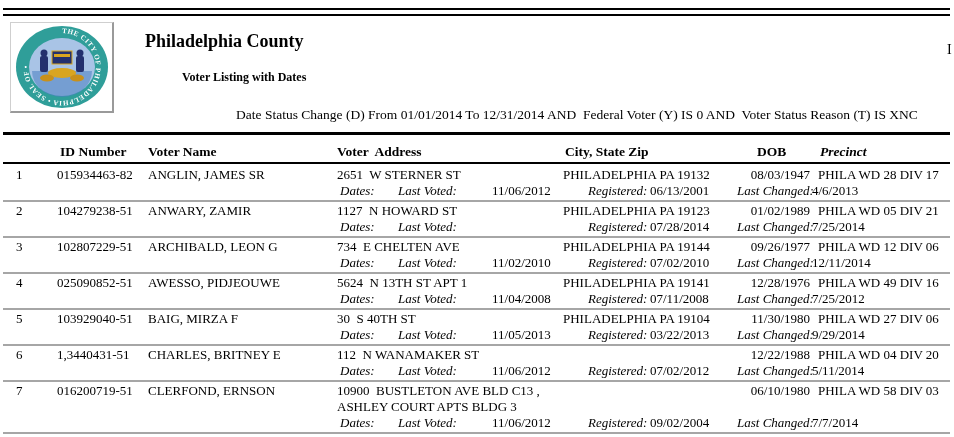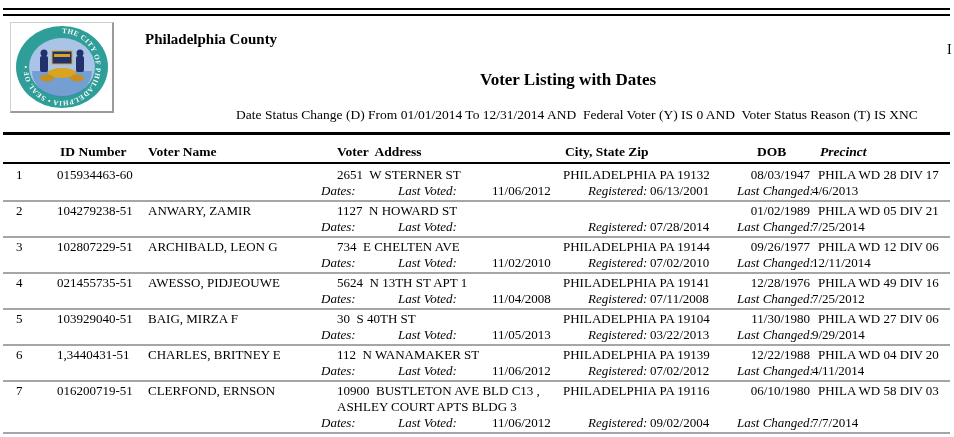--- a/index.html
+++ b/index.html
@@ -16,24 +16,24 @@
   
   .double-rule { position:absolute; left:3px; right:4px; top:8px; height:8px;
     border-top:2px solid #000; border-bottom:2px solid #000; }
   .rule-above-head { position:absolute; left:3px; right:4px; top:132px; border-top:3px solid #000; }
   .rule-below-head { position:absolute; left:3px; right:4px; top:162px; border-top:2px solid #000; }
 
   
   .seal-wrap { position:absolute; left:10px; top:22px; width:104px; height:91px;
     border:1px solid #cfcfcf; border-right:2px solid #9a9a9a; border-bottom:2px solid #9a9a9a;
     background:#fff; }
-  .county { position:absolute; left:145px; top:31px; font-size:15px; font-weight:bold; }
+  .county { position:absolute; left:145px; top:31px; font-size:18px; font-weight:bold; }
   .corner-text { position:absolute; left:947px; top:42px; font-size:14px; }
-  .report-title { position:absolute; left:182px; right:0; top:70px; text-align:center;
-    font-size:17px; font-weight:bold; }
+  .report-title { position:absolute; left:182px; right:0; top:70px; text-align:left;
+    font-size:12px; font-weight:bold; }
   .criteria { position:absolute; left:200px; right:0; top:107px; text-align:center;
     font-size:13.5px; white-space:pre; }
 
   
   .thead { position:absolute; left:0; top:144px; width:952px; height:18px;
     font-weight:bold; font-size:13.5px; }
   .thead span { position:absolute; white-space:pre; }
   .h-id   { left:60px; }
   .h-name { left:148px; }
   .h-addr { left:337px; }
@@ -47,21 +47,21 @@
   .line { position:relative; height:16px; line-height:16px; font-size:13px; white-space:pre; }
   .line span { position:absolute; top:0; }
   .lbl { font-style:italic; }
   .c-num  { left:13px; }
   .c-id   { left:54px; }
   .c-name { left:145px; }
   .c-addr { left:334px; }
   .c-city { left:560px; }
   .c-dob  { left:727px; width:80px; text-align:right; }
   .c-prec { left:815px; }
-  .c-dates-label { left:318px; }
+  .c-dates-label { left:337px; }
   .c-lv-label    { left:395px; }
   .c-lv          { left:463px;margin-left:26px; }
   .c-reg-label   { left:585px; }
   .c-reg         { left:647px; }
   .c-lc-label    { left:734px; }
   .c-lc          { left:809px; }
 </style>
 </head>
 <body>
 
@@ -105,43 +105,43 @@
     <span class="h-addr">Voter  Address</span>
     <span class="h-city">City, State Zip</span>
     <span class="h-dob">DOB</span>
     <span class="h-prec">Precinct</span>
   </div>
 
   <div class="rule-below-head"></div>
 
   <div class="tbody">
       <div class="row">
-        <div class="line"><span class="c-num">1</span><span class="c-id">015934463-60</span><span class="c-addr">2651  W STERNER ST</span><span class="c-city">PHILADELPHIA PA 19132</span><span class="c-dob">08/03/1947</span><span class="c-prec">PHILA WD 28 DIV 17</span></div>
+        <div class="line"><span class="c-num">1</span><span class="c-id">015934463-82</span><span class="c-name">ANGLIN, JAMES SR</span><span class="c-addr">2651  W STERNER ST</span><span class="c-city">PHILADELPHIA PA 19132</span><span class="c-dob">08/03/1947</span><span class="c-prec">PHILA WD 28 DIV 17</span></div>
         <div class="line"><span class="c-dates-label lbl">Dates:</span><span class="c-lv-label lbl">Last Voted:</span><span class="c-lv">11/06/2012</span><span class="c-reg-label lbl">Registered:</span><span class="c-reg">06/13/2001</span><span class="c-lc-label lbl">Last Changed:</span><span class="c-lc">4/6/2013</span></div>
       </div>
       <div class="row">
-        <div class="line"><span class="c-num">2</span><span class="c-id">104279238-51</span><span class="c-name">ANWARY, ZAMIR</span><span class="c-addr">1127  N HOWARD ST</span><span class="c-dob">01/02/1989</span><span class="c-prec">PHILA WD 05 DIV 21</span></div>
+        <div class="line"><span class="c-num">2</span><span class="c-id">104279238-51</span><span class="c-name">ANWARY, ZAMIR</span><span class="c-addr">1127  N HOWARD ST</span><span class="c-city">PHILADELPHIA PA 19123</span><span class="c-dob">01/02/1989</span><span class="c-prec">PHILA WD 05 DIV 21</span></div>
         <div class="line"><span class="c-dates-label lbl">Dates:</span><span class="c-lv-label lbl">Last Voted:</span><span class="c-lv"></span><span class="c-reg-label lbl">Registered:</span><span class="c-reg">07/28/2014</span><span class="c-lc-label lbl">Last Changed:</span><span class="c-lc">7/25/2014</span></div>
       </div>
       <div class="row">
         <div class="line"><span class="c-num">3</span><span class="c-id">102807229-51</span><span class="c-name">ARCHIBALD, LEON G</span><span class="c-addr">734  E CHELTEN AVE</span><span class="c-city">PHILADELPHIA PA 19144</span><span class="c-dob">09/26/1977</span><span class="c-prec">PHILA WD 12 DIV 06</span></div>
         <div class="line"><span class="c-dates-label lbl">Dates:</span><span class="c-lv-label lbl">Last Voted:</span><span class="c-lv">11/02/2010</span><span class="c-reg-label lbl">Registered:</span><span class="c-reg">07/02/2010</span><span class="c-lc-label lbl">Last Changed:</span><span class="c-lc">12/11/2014</span></div>
       </div>
       <div class="row">
-        <div class="line"><span class="c-num">4</span><span class="c-id">021455735-51</span><span class="c-name">AWESSO, PIDJEOUWE</span><span class="c-addr">5624  N 13TH ST APT 1</span><span class="c-city">PHILADELPHIA PA 19141</span><span class="c-dob">12/28/1976</span><span class="c-prec">PHILA WD 49 DIV 16</span></div>
+        <div class="line"><span class="c-num">4</span><span class="c-id">025090852-51</span><span class="c-name">AWESSO, PIDJEOUWE</span><span class="c-addr">5624  N 13TH ST APT 1</span><span class="c-city">PHILADELPHIA PA 19141</span><span class="c-dob">12/28/1976</span><span class="c-prec">PHILA WD 49 DIV 16</span></div>
         <div class="line"><span class="c-dates-label lbl">Dates:</span><span class="c-lv-label lbl">Last Voted:</span><span class="c-lv">11/04/2008</span><span class="c-reg-label lbl">Registered:</span><span class="c-reg">07/11/2008</span><span class="c-lc-label lbl">Last Changed:</span><span class="c-lc">7/25/2012</span></div>
       </div>
       <div class="row">
         <div class="line"><span class="c-num">5</span><span class="c-id">103929040-51</span><span class="c-name">BAIG, MIRZA F</span><span class="c-addr">30  S 40TH ST</span><span class="c-city">PHILADELPHIA PA 19104</span><span class="c-dob">11/30/1980</span><span class="c-prec">PHILA WD 27 DIV 06</span></div>
         <div class="line"><span class="c-dates-label lbl">Dates:</span><span class="c-lv-label lbl">Last Voted:</span><span class="c-lv">11/05/2013</span><span class="c-reg-label lbl">Registered:</span><span class="c-reg">03/22/2013</span><span class="c-lc-label lbl">Last Changed:</span><span class="c-lc">9/29/2014</span></div>
       </div>
       <div class="row">
-        <div class="line"><span class="c-num">6</span><span class="c-id">1,3440431-51</span><span class="c-name">CHARLES, BRITNEY E</span><span class="c-addr">112  N WANAMAKER ST</span><span class="c-city">PHILADELPHIA PA 19139</span><span class="c-dob">12/22/1988</span><span class="c-prec">PHILA WD 04 DIV 20</span></div>
-        <div class="line"><span class="c-dates-label lbl">Dates:</span><span class="c-lv-label lbl">Last Voted:</span><span class="c-lv">11/06/2012</span><span class="c-reg-label lbl">Registered:</span><span class="c-reg">07/02/2012</span><span class="c-lc-label lbl">Last Changed:</span><span class="c-lc">4/11/2014</span></div>
+        <div class="line"><span class="c-num">6</span><span class="c-id">1,3440431-51</span><span class="c-name">CHARLES, BRITNEY E</span><span class="c-addr">112  N WANAMAKER ST</span><span class="c-dob">12/22/1988</span><span class="c-prec">PHILA WD 04 DIV 20</span></div>
+        <div class="line"><span class="c-dates-label lbl">Dates:</span><span class="c-lv-label lbl">Last Voted:</span><span class="c-lv">11/06/2012</span><span class="c-reg-label lbl">Registered:</span><span class="c-reg">07/02/2012</span><span class="c-lc-label lbl">Last Changed:</span><span class="c-lc">5/11/2014</span></div>
       </div>
       <div class="row">
-        <div class="line"><span class="c-num">7</span><span class="c-id">016200719-51</span><span class="c-name">CLERFOND, ERNSON</span><span class="c-addr">10900  BUSTLETON AVE BLD C13 ,</span><span class="c-city">PHILADELPHIA PA 19116</span><span class="c-dob">06/10/1980</span><span class="c-prec">PHILA WD 58 DIV 03</span></div>
+        <div class="line"><span class="c-num">7</span><span class="c-id">016200719-51</span><span class="c-name">CLERFOND, ERNSON</span><span class="c-addr">10900  BUSTLETON AVE BLD C13 ,</span><span class="c-dob">06/10/1980</span><span class="c-prec">PHILA WD 58 DIV 03</span></div>
         <div class="line"><span class="c-addr">ASHLEY COURT APTS BLDG 3</span></div>
         <div class="line"><span class="c-dates-label lbl">Dates:</span><span class="c-lv-label lbl">Last Voted:</span><span class="c-lv">11/06/2012</span><span class="c-reg-label lbl">Registered:</span><span class="c-reg">09/02/2004</span><span class="c-lc-label lbl">Last Changed:</span><span class="c-lc">7/7/2014</span></div>
       </div>
     </div>
 
 </div>
 
 </body></html>

